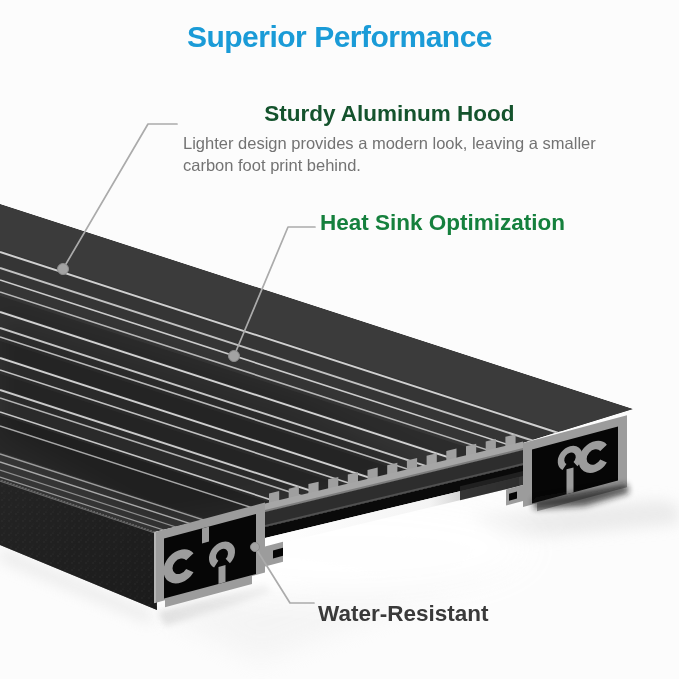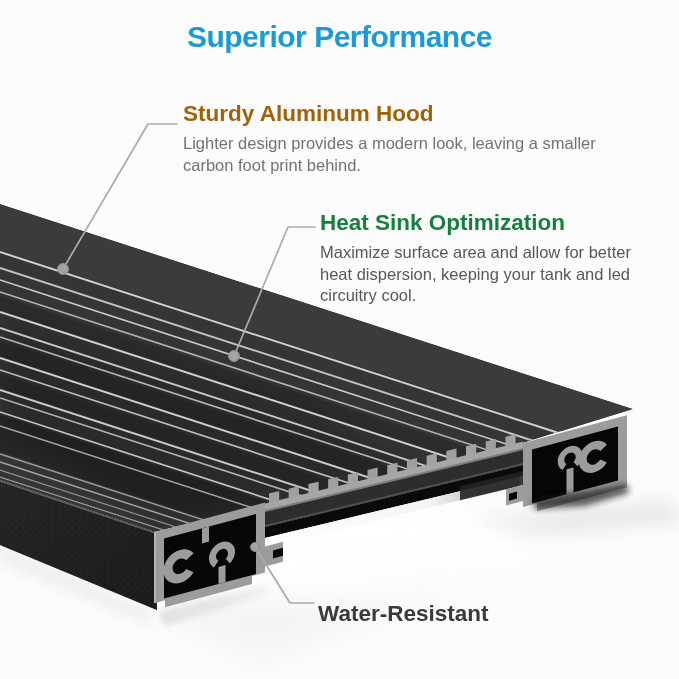--- a/index.html
+++ b/index.html
@@ -164,29 +164,26 @@
     <g fill="#a3a3a3" stroke="#8c8c8c" stroke-width="1">
       <circle cx="63" cy="269" r="5.5"></circle>
       <circle cx="234" cy="356" r="5.5"></circle>
       <circle cx="255" cy="547" r="4.5"></circle>
     </g>
   </svg>
 
   <h1 class="page-title" style="color: rgb(26, 155, 215);">Superior Performance</h1>
 
   <div class="callout" id="callout-1">
-    <h2 class="callout-heading" style="color: #a16207;">Sturdy Aluminum Hood</h2>
+    <h2 class="callout-heading" style="color: #14532d; text-align: center;">Sturdy Aluminum Hood</h2>
     <p class="callout-body" style="color: #737373;">Lighter design provides a modern look, leaving a smaller
 carbon foot print behind.</p>
   </div>
 
   <div class="callout" id="callout-2">
     <h2 class="callout-heading" style="color: #15803d;">Heat Sink Optimization</h2>
-    <p class="callout-body" style="color: rgb(88, 88, 88);">Maximize surface area and allow for better
-heat dispersion, keeping your tank and led
-circuitry cool.</p>
   </div>
 
   <div class="callout" id="callout-3">
     <h2 class="callout-heading" style="color: rgb(58, 58, 58); margin-top: 9px;">Water-Resistant</h2>
   </div>
 
 </div>
 
 </body></html>

